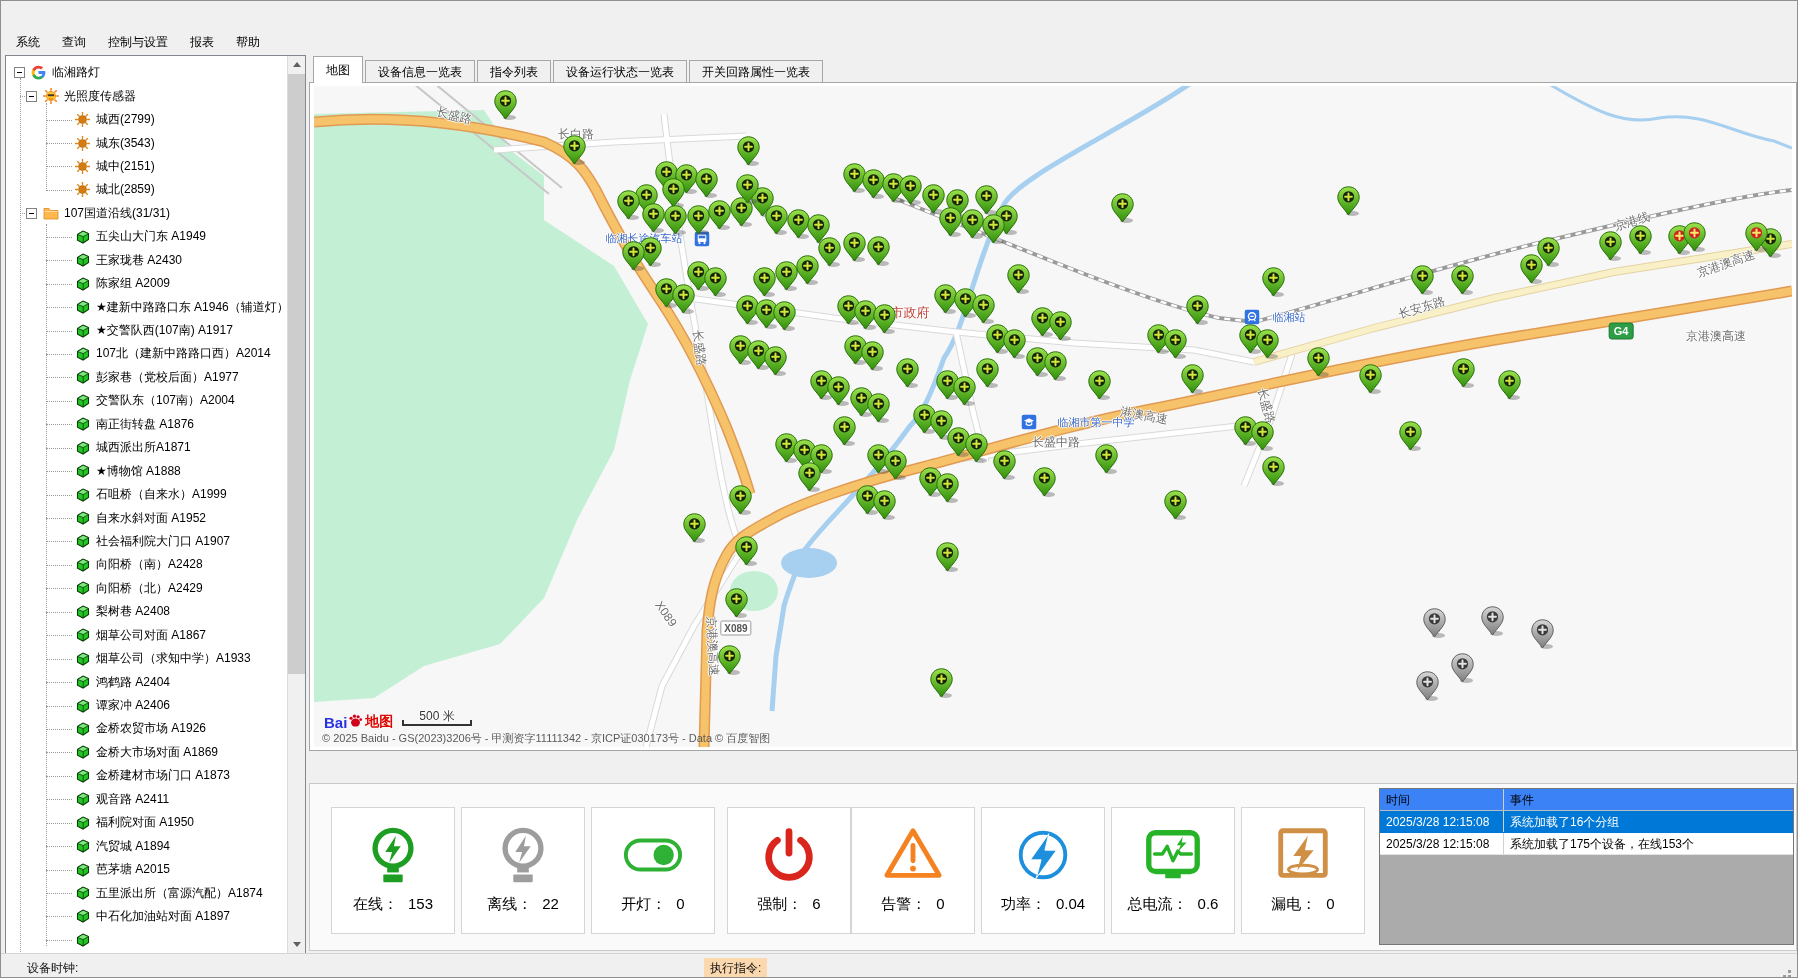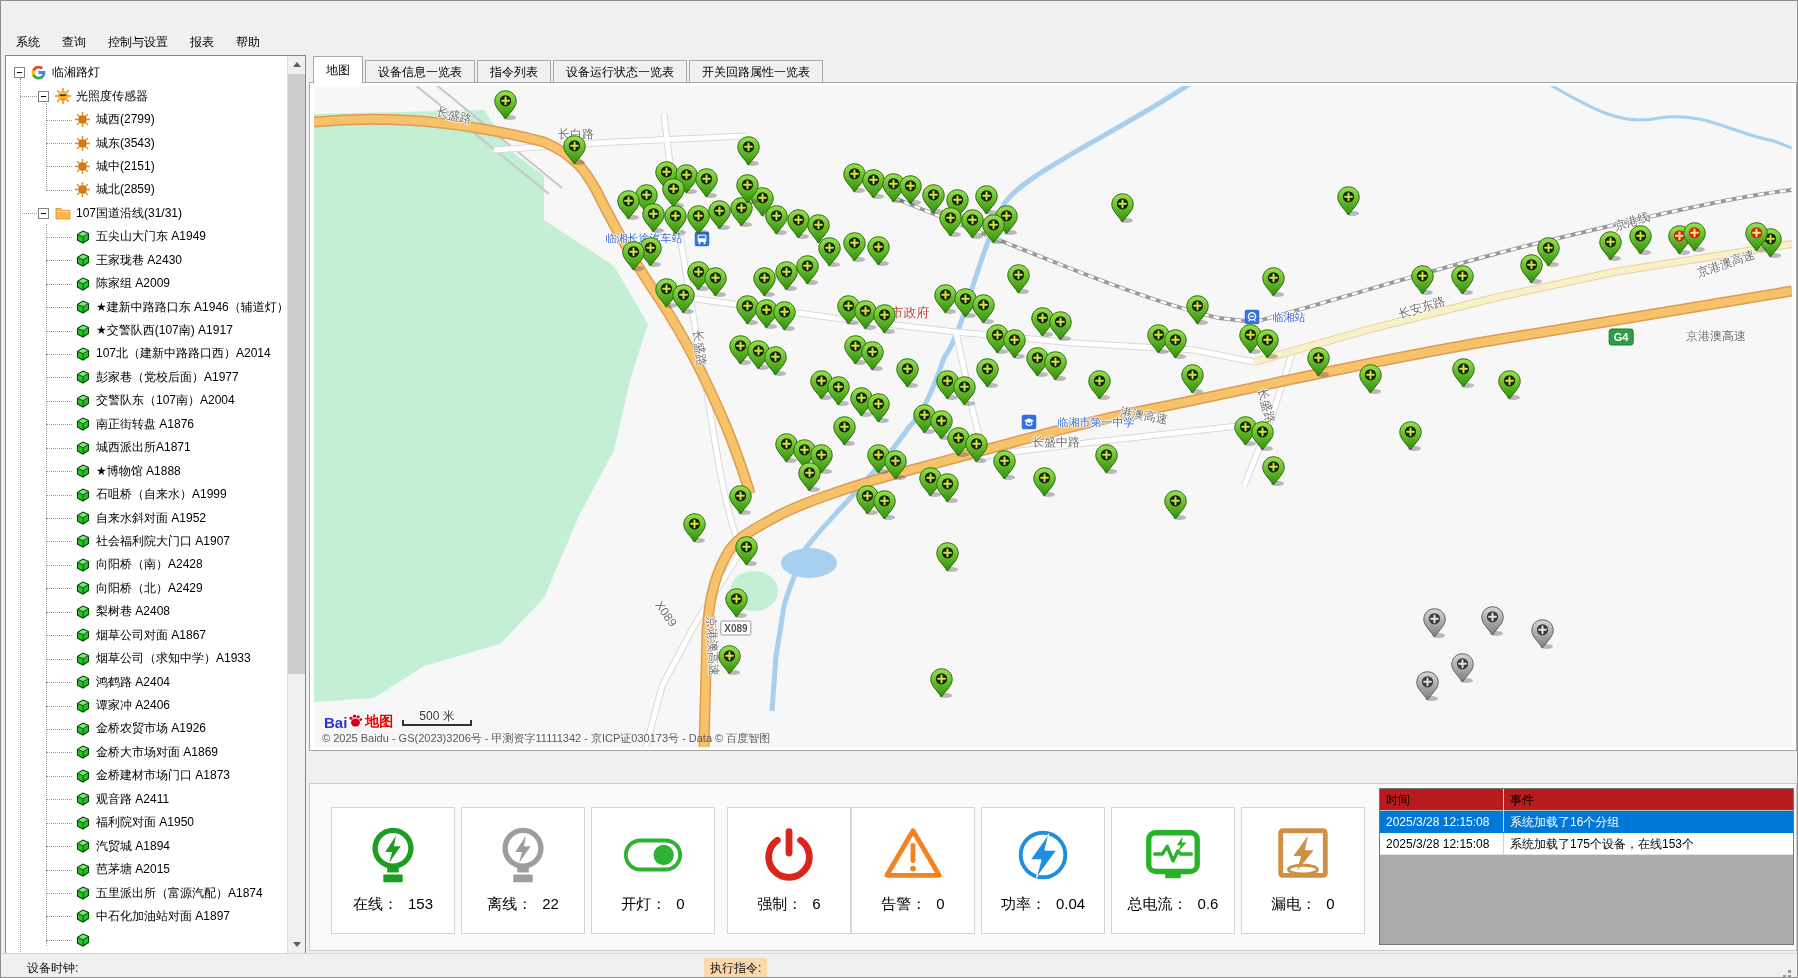--- a/index.html
+++ b/index.html
@@ -13,21 +13,21 @@
   .wbtn{width:45px;height:28px;text-align:center;line-height:28px;font-size:12px;color:#222;}
   
   .menubar{position:absolute;left:0;top:28px;width:100%;height:26px;background:#f0f0f0;display:flex;align-items:center;padding-left:4px;box-sizing:border-box;}
   .mitem{padding:4px 11px;font-size:12px;color:#000;}
   
   .sidebar{position:absolute;left:4px;top:54px;width:301px;height:899px;background:#fff;border:1px solid #828790;box-sizing:border-box;overflow:hidden;}
   .tree{position:absolute;left:0;top:0;width:282px;height:897px;overflow:hidden;padding-top:5px;box-sizing:border-box;}
   .vline{position:absolute;border-left:1px dotted #9b9b9b;width:0;}
   .trow{height:23.45px;display:flex;align-items:center;position:relative;white-space:nowrap;}
   .lvl0{padding-left:8px;}
-  .lvl1{padding-left:32px;}
+  .lvl1{padding-left:20px;}
   .lvl2{padding-left:68px;}
   .lvl1::before{content:"";position:absolute;left:14px;top:50%;width:17px;border-top:1px dotted #9b9b9b;}
   .lvl2::before{content:"";position:absolute;left:40px;top:50%;width:26px;border-top:1px dotted #9b9b9b;}
   .tbox{width:11px;height:11px;border:1px solid #828282;background:#fff;margin-right:5px;position:relative;flex:0 0 auto;box-sizing:border-box;}
   .tbox::after{content:"";position:absolute;left:2px;top:4px;width:5px;height:1px;background:#000;}
   .ticon{width:17px;height:17px;margin-right:5px;display:flex;align-items:center;justify-content:center;flex:0 0 auto;}
   .tlabel{font-size:12px;color:#000;}
   .vscroll{position:absolute;right:0;top:0;width:17px;height:897px;background:#f0f0f0;border-left:1px solid #dcdcdc;}
   .sarrow{position:absolute;left:0;width:17px;height:17px;background:#f0f0f0;}
   .sarrow.up{top:0;}
@@ -65,21 +65,21 @@
   
   .botpanel{position:absolute;left:308px;top:782px;width:1488px;height:168px;background:#fafafa;border:1px solid #c9c9c9;box-sizing:border-box;}
   .card{position:absolute;width:124px;height:127px;background:#fff;border:1px solid #d5d5d5;box-sizing:border-box;text-align:center;}
   .cicon{margin-top:11px;height:72px;display:flex;align-items:center;justify-content:center;}
   .clabel{font-size:15px;color:#000;margin-top:4px;}
   .clabel .cval{margin-left:10px;}
   .etable{position:absolute;left:1378px;top:787px;width:415px;height:157px;border:1px solid #767676;box-sizing:border-box;background:#ababab;overflow:hidden;}
   .erow{display:flex;height:22px;line-height:22px;font-size:12px;background:#fff;color:#000;border-bottom:1px solid #e3e3e3;box-sizing:border-box;}
   .erow .c1{width:124px;padding-left:6px;box-sizing:border-box;border-right:1px solid #d0d0d0;overflow:hidden;}
   .erow .c2{flex:1;padding-left:6px;overflow:hidden;}
-  .erow.head{background:#b91c1c;border-bottom:1px solid #bdbdbd;}
+  .erow.head{background:#3b82f6;border-bottom:1px solid #bdbdbd;}
   .erow.sel{background:#0078d7;color:#fff;border-bottom:1px solid #0078d7;}
   
   .statusbar{position:absolute;left:0;top:952px;width:100%;height:26px;background:#f0f0f0;border-top:1px solid #d4d4d4;box-sizing:border-box;font-size:12px;color:#111;}
   .sclock{position:absolute;left:6px;top:6px;margin-left:20px;}
   .exec{position:absolute;left:703px;top:4px;background:#fcd8af;padding:2px 6px;}
   .grip{position:absolute;right:6px;bottom:6px;width:3px;height:3px;background:#9a9a9a;box-shadow:-5px 5px 0 #9a9a9a,0 5px 0 #9a9a9a,-10px 10px 0 #9a9a9a,-5px 10px 0 #9a9a9a,0 10px 0 #9a9a9a;}
 </style>
 </head>
 <body>
 
@@ -556,21 +556,21 @@
         <div class="maplabel lab-road" style="left: 1402px; top: 250px;">京港澳高速</div>
         <div class="maplabel lab-road" style="left: 742px; top: 356px;">长盛中路</div>
         <div class="maplabel lab-road" style="left: 830px; top: 330px; transform: translate(-50%, -50%) rotate(10deg);">港澳高速</div>
         <div class="maplabel lab-road" style="left: 952px; top: 320px; transform: translate(-50%, -50%) rotate(75deg);">长盛路</div>
         <div class="maplabel lab-road" style="left: 398px; top: 560px; transform: translate(-50%, -50%) rotate(87deg);">京港澳高速</div>
         <div class="maplabel lab-road" style="left: 352px; top: 528px; transform: translate(-50%, -50%) rotate(55deg);">X089</div>
         <div class="maplabel lab-poi-blue" style="left: 330px; top: 152px;">临湘长途汽车站</div>
         <div class="maplabel lab-poi-blue" style="left: 975px; top: 231px;">临湘站</div>
         <div class="maplabel lab-poi-blue" style="left: 782px; top: 336px;">临湘市第一中学</div>
         <div class="maplabel lab-poi-red" style="left: 596px; top: 227px;">市政府</div>
-        <div class="badge badge-expressway" style="left: 1307px; top: 251px;">G4</div>
+        <div class="badge badge-expressway" style="left: 1307px; top: 245px;">G4</div>
         <div class="badge badge-county" style="left: 422px; top: 542px;">X089</div>
         <div class="poiicon" style="left: 388px; top: 153px;"><svg width="15" height="15" viewBox="0 0 15 15">
             <rect width="15" height="15" rx="3" fill="#3072e0"></rect>
             <rect x="3.2" y="3" width="8.6" height="7.5" rx="1.2" fill="#fff"></rect>
             <rect x="4.2" y="4.2" width="6.6" height="2.6" fill="#3072e0"></rect>
             <circle cx="5" cy="11.6" r="1.1" fill="#fff"></circle>
             <circle cx="10" cy="11.6" r="1.1" fill="#fff"></circle>
           </svg></div>
         <div class="poiicon" style="left: 938px; top: 231px;"><svg width="15" height="15" viewBox="0 0 15 15">
             <rect width="15" height="15" rx="3" fill="#3072e0"></rect>

